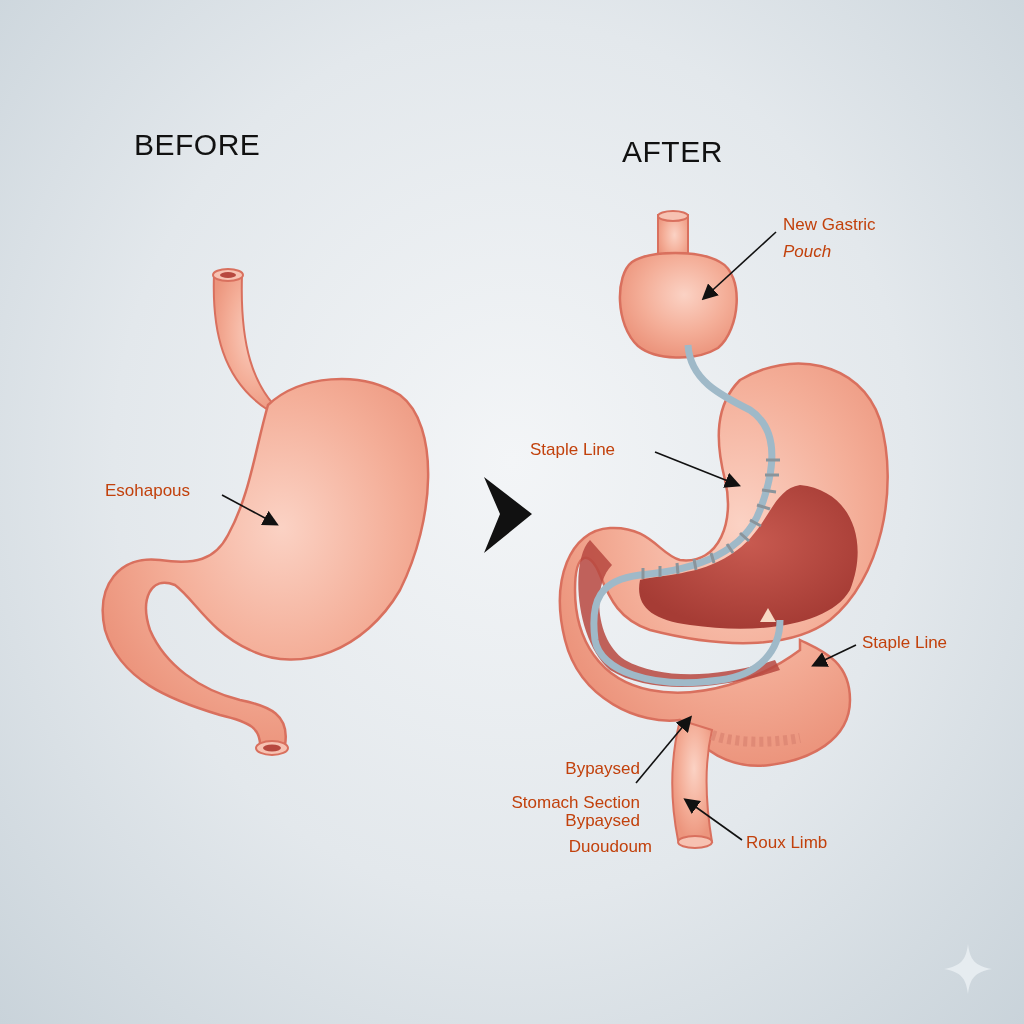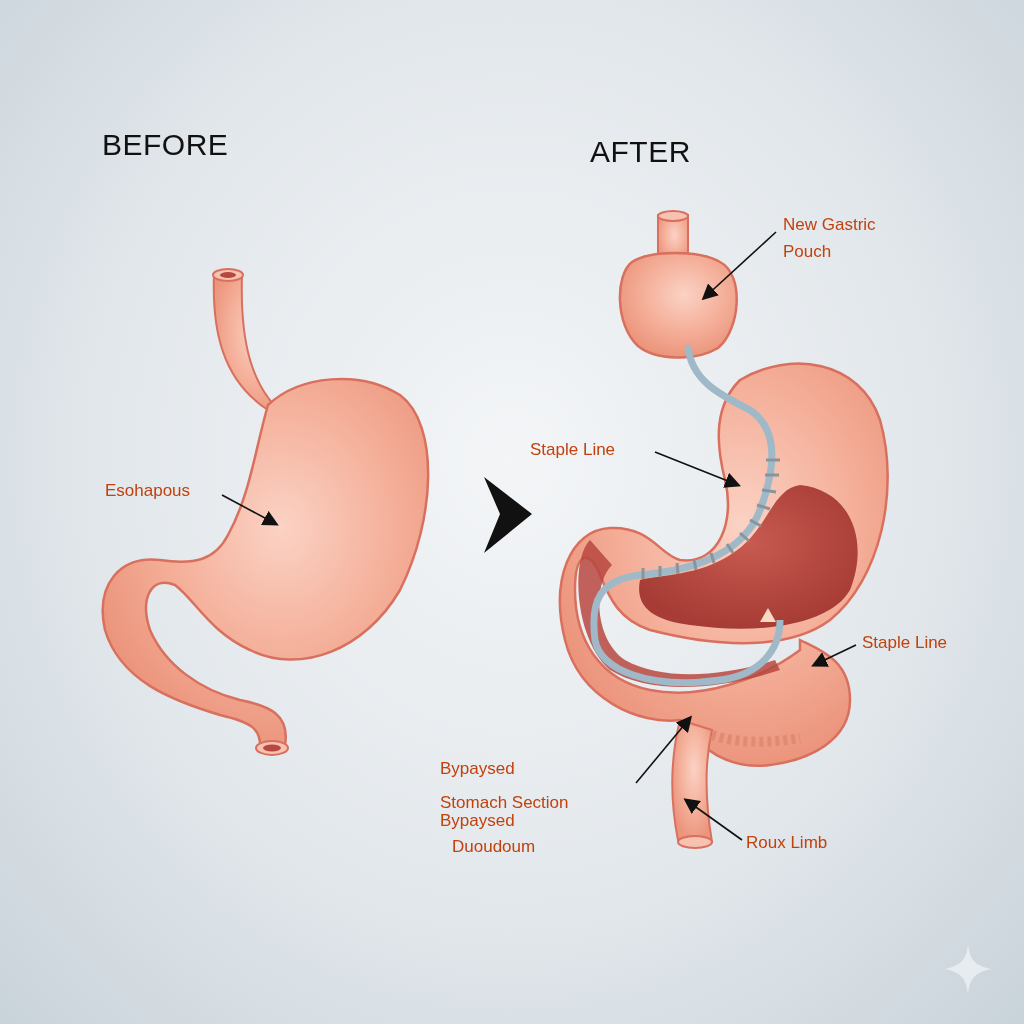--- a/index.html
+++ b/index.html
@@ -2,23 +2,23 @@
 <html><head>
 <meta charset="utf-8">
 <style>
   html, body { margin:0; padding:0; }
   body {
     width:1024px; height:1024px; overflow:hidden; position:relative;
     background: radial-gradient(ellipse at 50% 45%, #f3f5f7 0%, #e3e8ec 55%, #c9d3da 100%);
     font-family: "Liberation Sans", sans-serif;
   }
   .lbl { position:absolute; color:#c2410c; font-size:17px; line-height:26px; }
-  .hdr { position:absolute; color:#111; font-size:30px; letter-spacing:0.5px; }
+  .hdr { position:absolute; color:#111; font-size:30px; letter-spacing:0.5px;margin-left:32px; }
   svg.art { position:absolute; left:0; top:0; }
-  .center { text-align:left; }
+  .center { text-align:right; }
 </style>
 </head>
 <body>
 
 <svg class="art" width="1024" height="1024" viewBox="0 0 1024 1024">
   <defs>
     <radialGradient id="stomachGrad" cx="55%" cy="40%" r="60%">
       <stop offset="0%" stop-color="#fbd2c4"></stop>
       <stop offset="60%" stop-color="#f4ae98"></stop>
       <stop offset="100%" stop-color="#ec957d"></stop>
@@ -103,21 +103,21 @@
 
   <path d="M968,944 C970,960 975,966 992,969 C975,972 970,978 968,994 C966,978 961,972 944,969 C961,966 966,960 968,944 Z" fill="#e6ecf0"></path>
 </svg>
 
 <div class="hdr" style="left:102px; top:128px;">BEFORE</div>
 <div class="hdr" style="left:590px; top:135px;">AFTER</div>
 
 <div class="lbl" style="left:105px; top:478px;text-align:right;">Esohapous</div>
 
 <div class="lbl" style="left:783px; top:212px;">New Gastric</div>
-<div class="lbl" style="left:783px; top:239px;">Pouch</div>
+<div class="lbl" style="left:783px; top:239px;font-style:italic;">Pouch</div>
 
 <div class="lbl" style="left:530px; top:437px;">Staple Line</div>
 <div class="lbl" style="left:862px; top:630px;">Staple Line</div>
 
 <div class="lbl center" style="left:440px; top:756px; width:200px;">Bypaysed</div>
 <div class="lbl center" style="left:440px; top:782px; width:200px;margin-top:8px;">Stomach Section</div>
 <div class="lbl center" style="left:440px; top:808px; width:200px;">Bypaysed</div>
 <div class="lbl center" style="left:452px; top:834px; width:200px;">Duoudoum</div>
 
 <div class="lbl" style="left:746px; top:830px;">Roux Limb</div>

